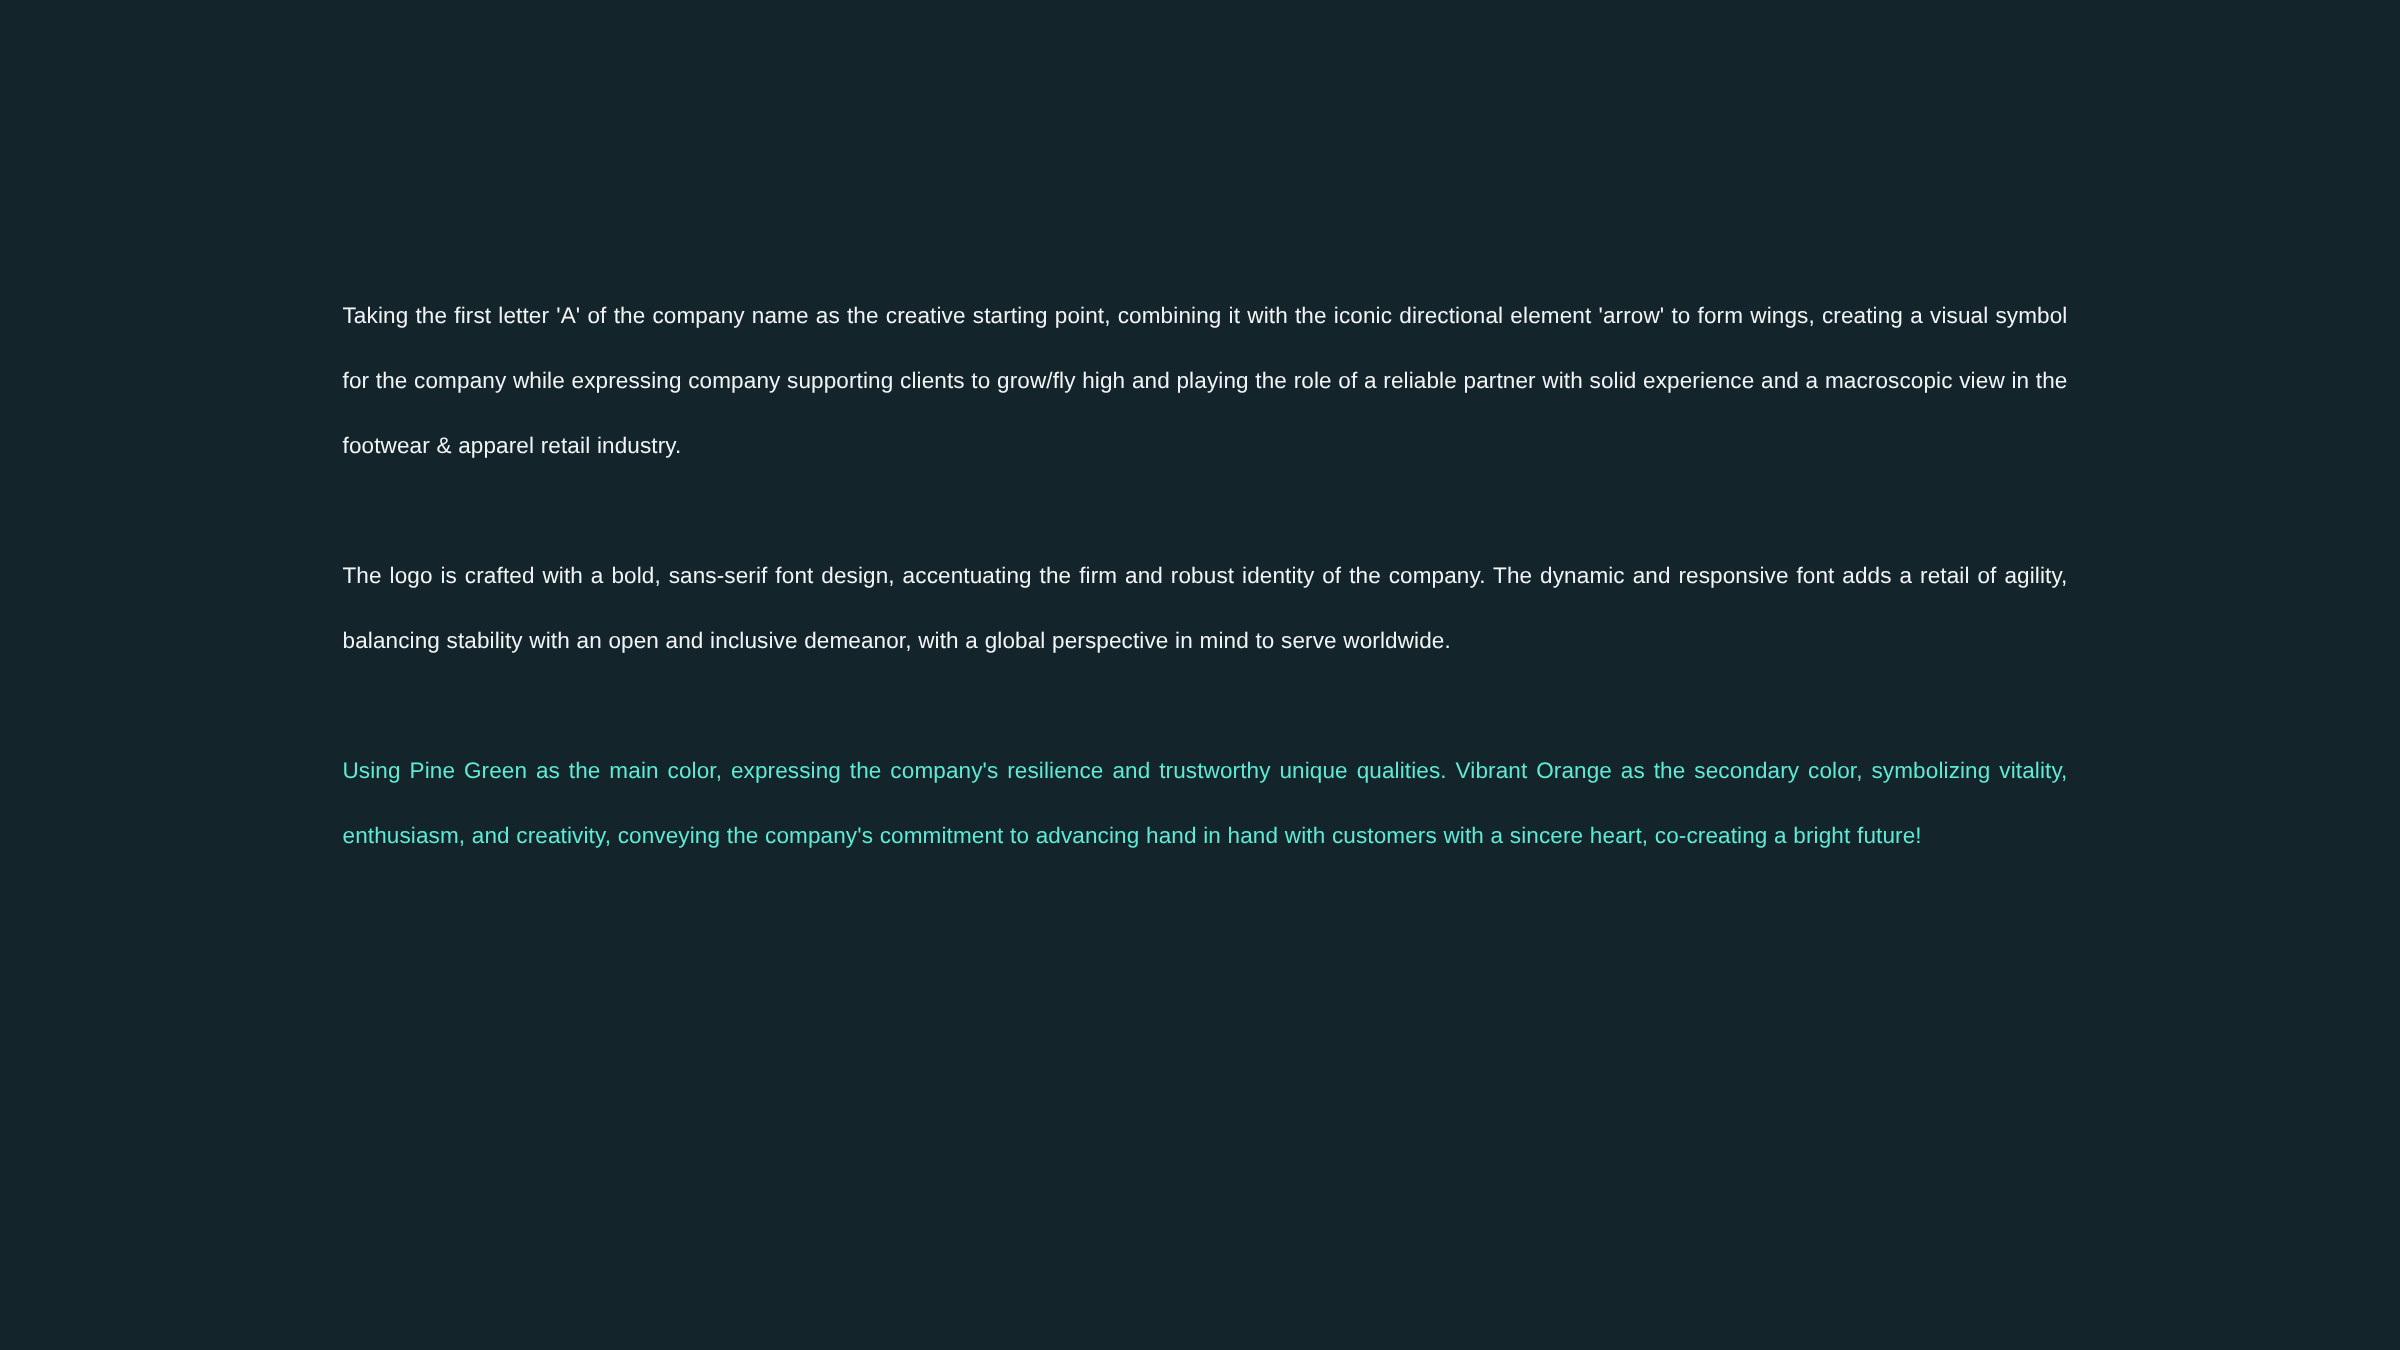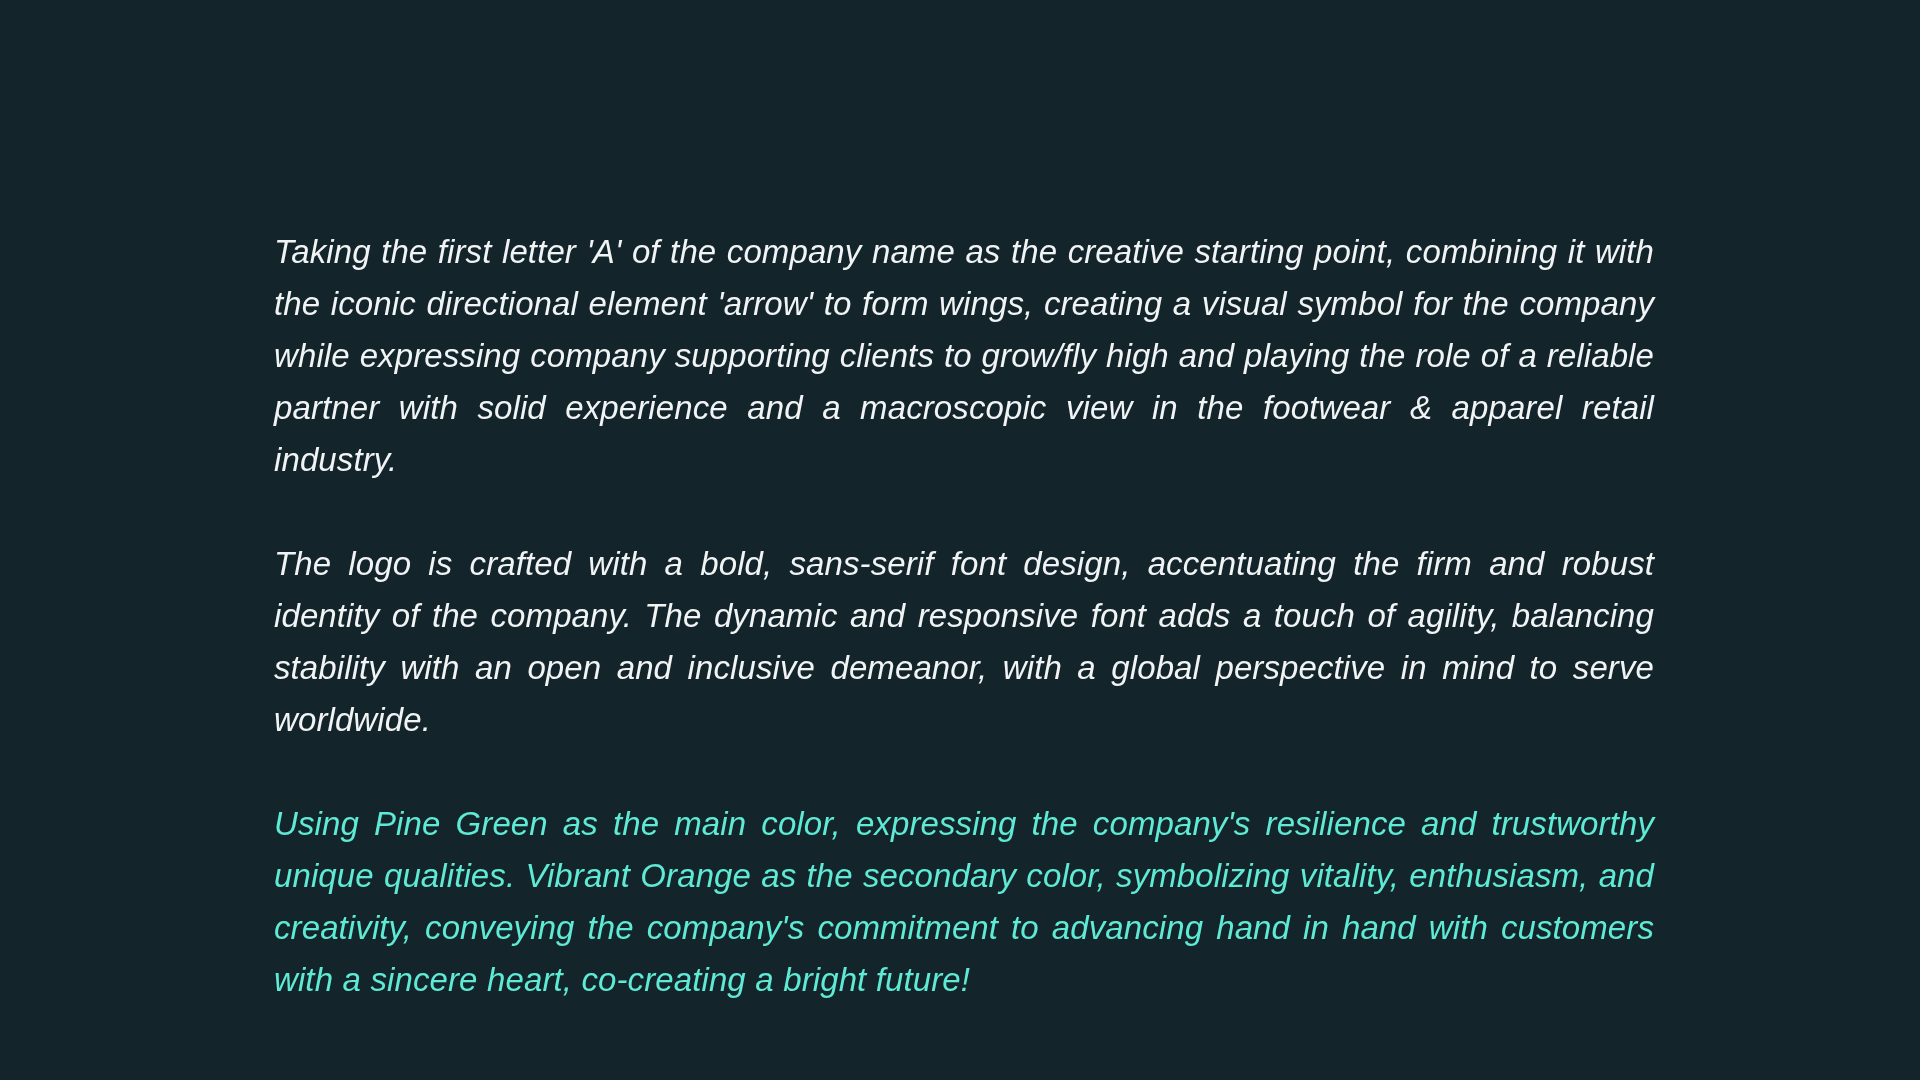--- a/index.html
+++ b/index.html
@@ -20,36 +20,35 @@
     box-sizing: border-box;
   }
   .content {
     position: absolute;
     left: 274px;
     top: 226px;
     width: 1380px;
   }
   .para {
     color: #f1f4f5;
-    font-size: 33px;
+    font-size: 18px;
     line-height: 52px;
     letter-spacing: 0.1px;
     text-align: justify;
     text-justify: inter-word;
     margin: 0 0 52px 0;
     word-spacing: 0.2px;
     hyphens: manual;
-    font-style: italic;
   }
   .para:last-child {
     margin-bottom: 0;
   }
 </style>
 </head>
 <body style="background: rgb(20, 36, 43);">
 
 <div class="page">
   <div class="content">
     <p class="para" style="color: rgb(241, 244, 245);">Taking the first letter 'A' of the company name as the creative starting point, combining it with the iconic directional element 'arrow' to form wings, creating a visual symbol for the company while expressing company supporting clients to grow/fly high and playing the role of a reliable partner with solid experience and a macroscopic view in the footwear &amp; apparel retail industry.</p>
-    <p class="para" style="color: rgb(241, 244, 245);">The logo is crafted with a bold, sans-serif font design, accentuating the firm and robust identity of the company. The dynamic and responsive font adds a touch of agility, balancing stability with an open and inclusive demeanor, with a global perspective in mind to serve worldwide.</p>
+    <p class="para" style="color: rgb(241, 244, 245);">The logo is crafted with a bold, sans-serif font design, accentuating the firm and robust identity of the company. The dynamic and responsive font adds a retail of agility, balancing stability with an open and inclusive demeanor, with a global perspective in mind to serve worldwide.</p>
     <p class="para" style="color: #5eead4;">Using Pine Green as the main color, expressing the company's resilience and trustworthy unique qualities. Vibrant Orange as the secondary color, symbolizing vitality, enthusiasm, and creativity, conveying the company's commitment to advancing hand in hand with customers with a sincere heart, co-creating a bright future!</p>
   </div>
 </div>
 
 </body></html>

